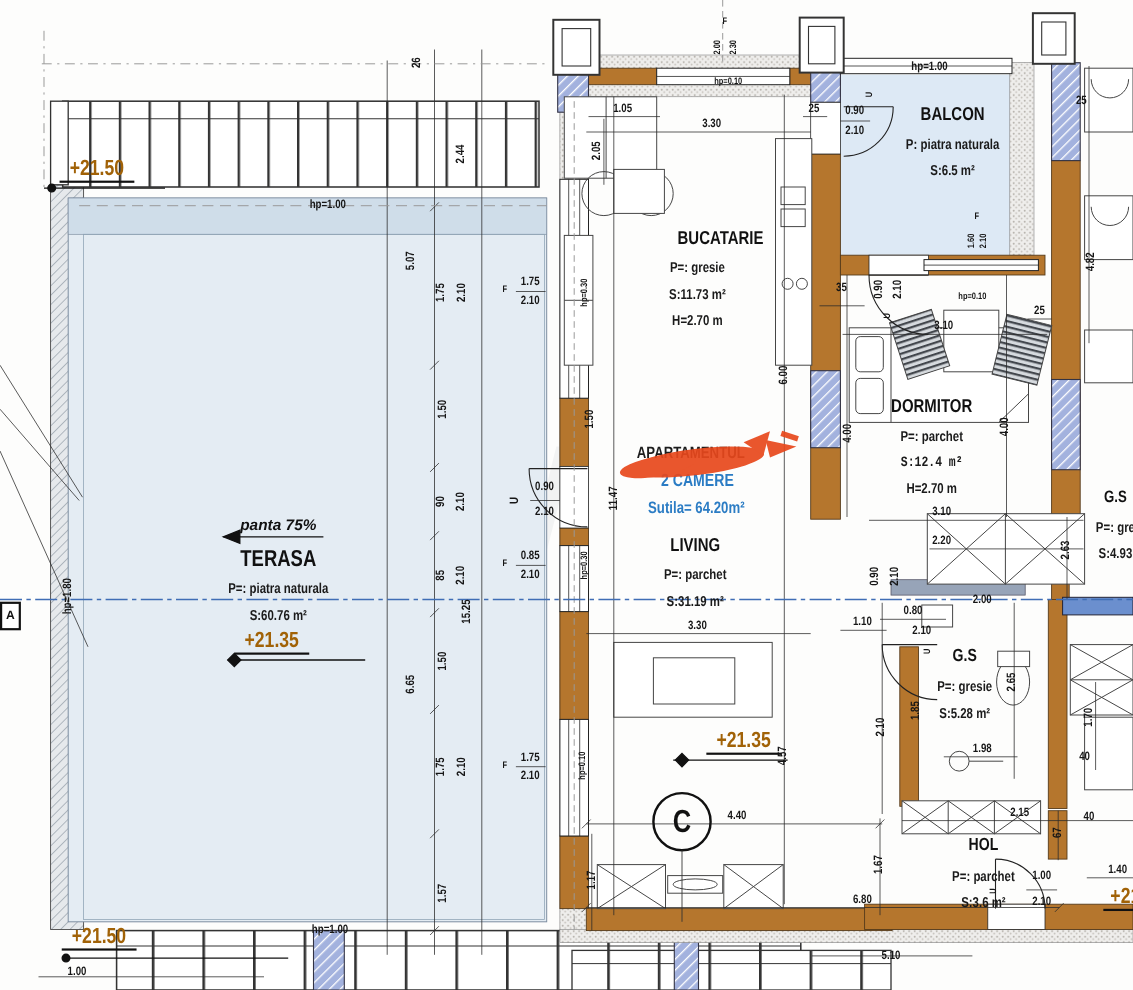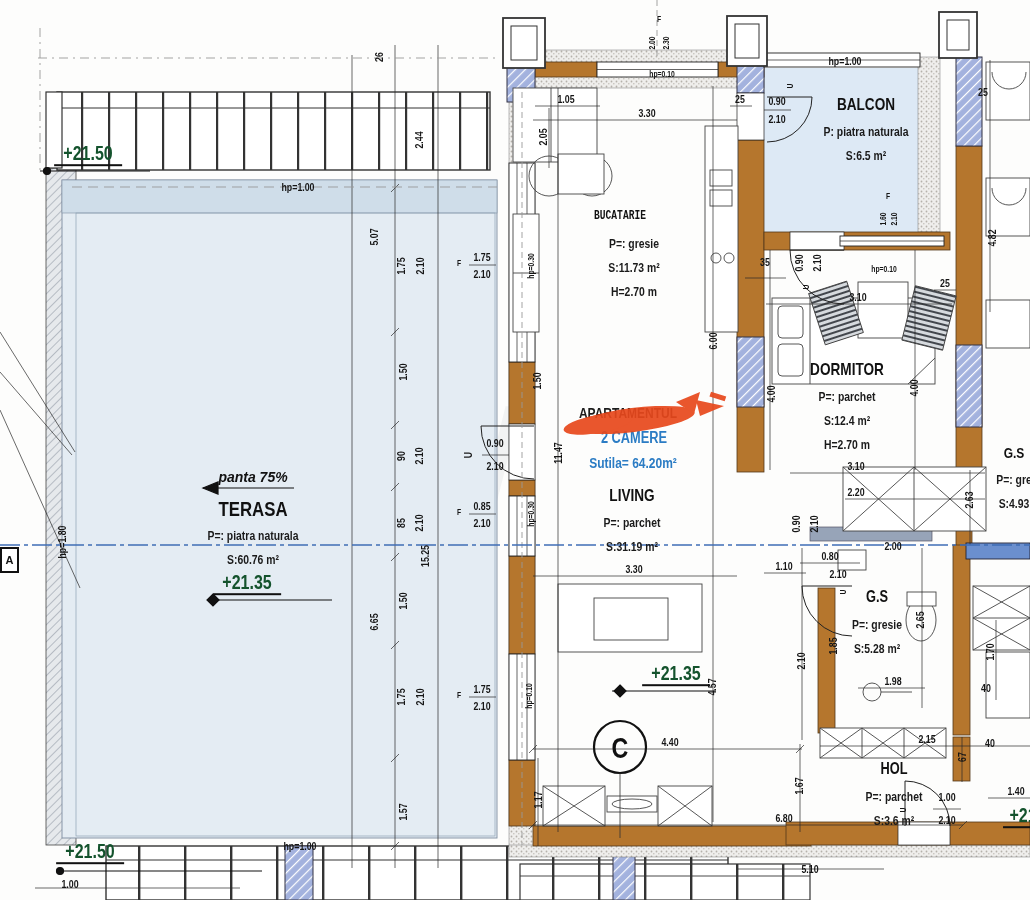--- a/index.html
+++ b/index.html
@@ -9,21 +9,21 @@
   #labels{position:absolute;left:0;top:0;width:1030px;height:900px;z-index:20;}
   #logo{position:absolute;left:552px;top:386px;z-index:30;}
   .d{position:absolute;font-weight:700;font-size:11px;color:#161616;
      transform:translate(-50%,-50%);white-space:nowrap;line-height:1;}
   .d i, .rt i, .rl i, .elev i, .blue1 i, .blue2 i, .hid i, .wm i, .gm i
      {font-style:normal;display:inline-block;transform:scaleX(.8);}
   .d.v{transform:translate(-50%,-50%) rotate(-90deg);}
   .d.sm{font-size:8.5px;}
   .rt{position:absolute;font-weight:700;color:#111;transform:translate(-50%,-50%);white-space:nowrap;line-height:1;}
   .rl{position:absolute;font-weight:700;font-size:13px;color:#1a1a1a;transform:translate(-50%,-50%);white-space:nowrap;line-height:1;}
-  .elev{position:absolute;font-weight:700;font-size:20px;color:#14532d;
+  .elev{position:absolute;font-weight:700;font-size:20px;color:#a16207;
         border-bottom:2.5px solid #111;padding:0 3px 1px 3px;
         transform:translate(-50%,-60%);white-space:nowrap;line-height:1;}
   .blue1{position:absolute;font-weight:700;font-size:16px;color:#2b7cc4;
          transform:translate(-50%,-50%);white-space:nowrap;line-height:1;}
   .blue2{position:absolute;font-weight:700;font-size:15px;color:#2b7cc4;
          transform:translate(-50%,-50%);white-space:nowrap;line-height:1;}
   .hid{position:absolute;font-weight:700;font-size:15px;color:#1c1c1c;
        transform:translate(-50%,-50%);white-space:nowrap;line-height:1;}
   .gm{position:absolute;font-weight:700;font-size:29px;color:#111;
       transform:translate(-50%,-50%);line-height:1;}
@@ -404,30 +404,30 @@
       <span class="d" style="left: 947px; top: 797px;"><i>1.00</i></span>
       <span class="d" style="left: 947px; top: 820px;"><i>2.10</i></span>
       <span class="d v sm" style="left: 903px; top: 810px;"><i>U</i></span>
       <span class="d" style="left: 1016px; top: 791px;"><i>1.40</i></span>
       <span class="d" style="left: 810px; top: 869px;"><i>5.10</i></span>
       <span class="elev" style="left: 88px; top: 157px;"><i>+21.50</i></span>
       <span class="elev" style="left: 90px; top: 855px;"><i>+21.50</i></span>
       <span class="elev" style="left: 247px; top: 586px;"><i>+21.35</i></span>
       <span class="elev" style="left: 676px; top: 677px;"><i>+21.35</i></span>
       <span class="elev" style="left: 1023px; top: 819px;"><i>+21</i></span>
-      <span class="rt" style="font-size: 12px; left: 620px; top: 216px; font-family: Liberation Mono, monospace;"><i>BUCATARIE</i></span>
+      <span class="rt" style="font-size: 17px; left: 655px; top: 216px;"><i>BUCATARIE</i></span>
       <span class="rl" style="left: 634px; top: 243px;"><i>P=: gresie</i></span>
       <span class="rl" style="left: 634px; top: 267px;"><i>S:11.73 m²</i></span>
       <span class="rl" style="left: 634px; top: 291px;"><i>H=2.70 m</i></span>
       <span class="rt" style="font-size: 17px; left: 866px; top: 104px;"><i>BALCON</i></span>
       <span class="rl" style="left: 866px; top: 131px;"><i>P: piatra naturala</i></span>
       <span class="rl" style="left: 866px; top: 155px;"><i>S:6.5 m²</i></span>
       <span class="rt" style="font-size: 17px; left: 847px; top: 369px;"><i>DORMITOR</i></span>
       <span class="rl" style="left: 847px; top: 396px;"><i>P=: parchet</i></span>
-      <span class="rl" style="left: 847px; top: 420px;"><i>S:12.4 m²</i></span>
+      <span class="rl" style="left: 847px; top: 420px; font-family: Liberation Mono, monospace;"><i>S:12.4 m²</i></span>
       <span class="rl" style="left: 847px; top: 444px;"><i>H=2.70 m</i></span>
       <span class="rt" style="font-size: 17px; left: 632px; top: 495px;"><i>LIVING</i></span>
       <span class="rl" style="left: 632px; top: 522px;"><i>P=: parchet</i></span>
       <span class="rl" style="left: 632px; top: 546px;"><i>S:31.19 m²</i></span>
       <span class="rt" style="font-size: 21px; left: 253px; top: 508px;"><i>TERASA</i></span>
       <span class="rl" style="left: 253px; top: 535px;"><i>P=: piatra naturala</i></span>
       <span class="rl" style="left: 253px; top: 559px;"><i>S:60.76 m²</i></span>
       <span class="rt" style="font-size: 16px; left: 877px; top: 597px;"><i>G.S</i></span>
       <span class="rl" style="left: 877px; top: 624px;"><i>P=: gresie</i></span>
       <span class="rl" style="left: 877px; top: 648px;"><i>S:5.28 m²</i></span>

